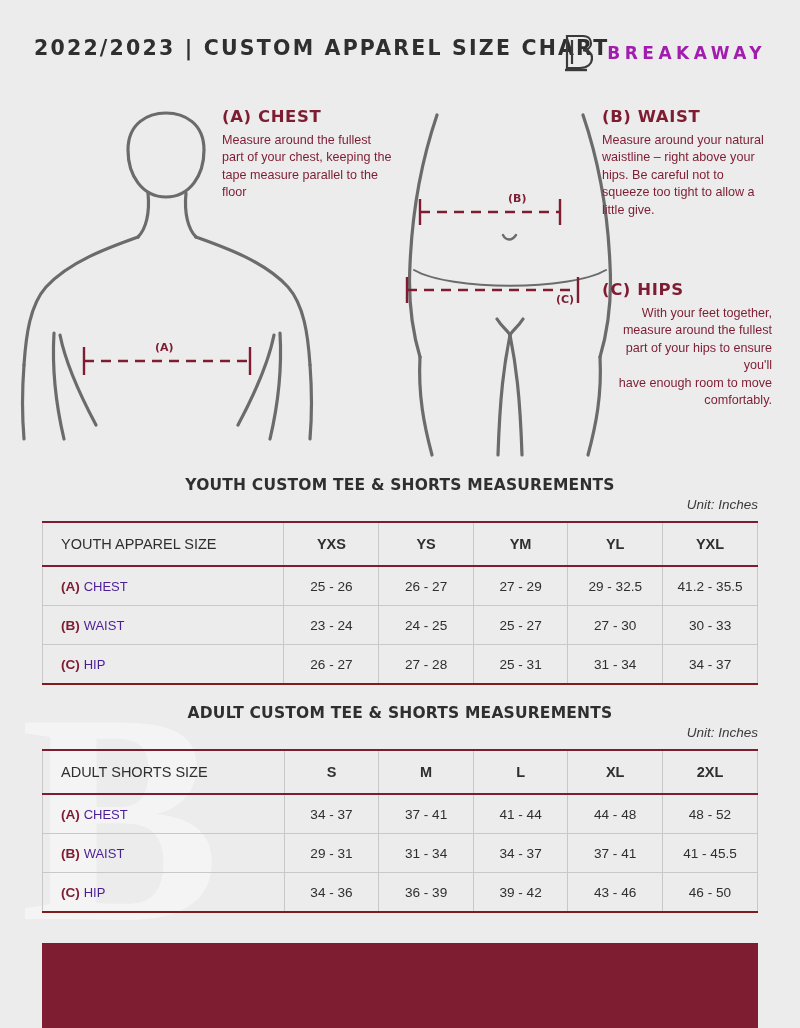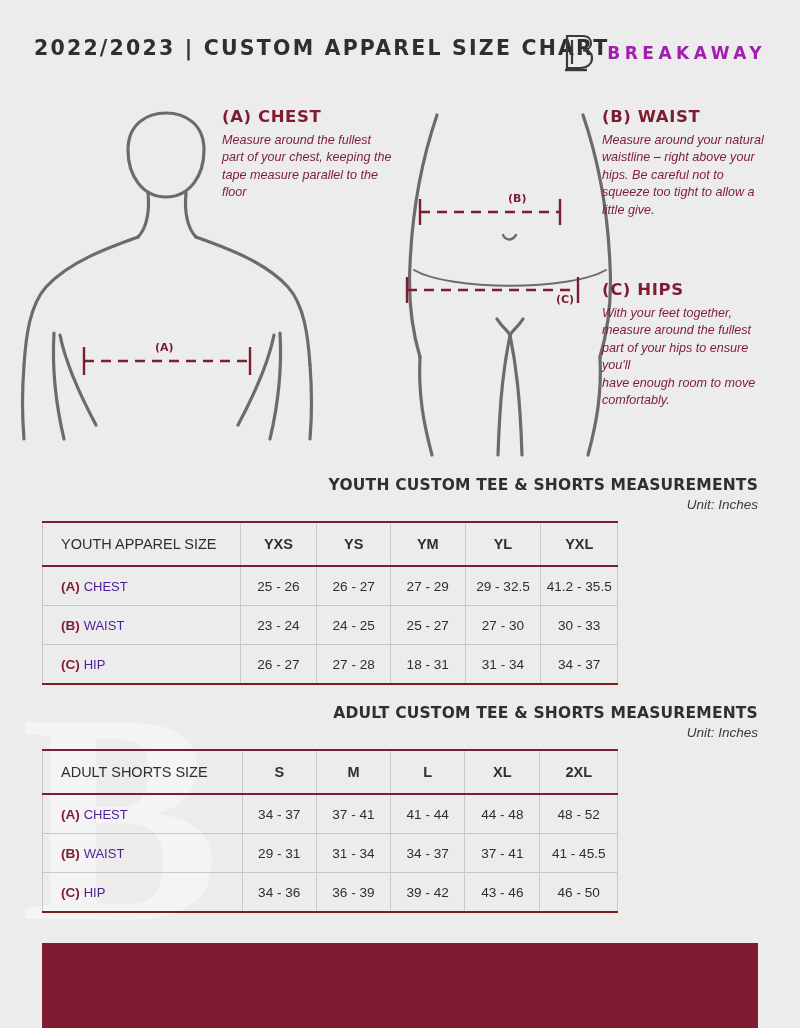--- a/index.html
+++ b/index.html
@@ -88,59 +88,58 @@
   .note-title {
     font-size: 16.5px;
     font-weight: bold;
     color: #7e1c32;
     letter-spacing: 0.6px;
     margin-bottom: 6px;
     font-family: "DejaVu Sans", sans-serif;
   }
   .note-body {
     font-size: 12.6px;
-    font-style: italic;
     color: #7e1c32;
     line-height: 1.38;
     font-family: "Liberation Sans", sans-serif;
   }
 
   .label-ab {
     position: absolute;
     font-size: 11px;
     font-weight: bold;
     color: #7e1c32;
     font-family: "DejaVu Sans", sans-serif;
   }
 
   
   .section {
     position: absolute;
     left: 42px;
     width: 716px;
   }
   .sec-title {
-    text-align: right;
+    text-align: center;
     font-size: 15.5px;
     font-weight: bold;
     color: #2f2f2f;
     letter-spacing: 0.2px;
     font-family: "DejaVu Sans", sans-serif;
   }
   .sec-unit {
     text-align: right;
     font-size: 13.5px;
     font-style: italic;
     color: #3a3a3a;
     margin-top: 3px;
     margin-bottom: 9px;
   }
   table {
     border-collapse: collapse;
-    width: 576px;
+    width: 716px;
     background: transparent;
   }
   table tr td, table tr th {
     border: 1px solid #c8c8c8;
     padding: 0;
     height: 38px;
     font-size: 13.6px;
     text-align: center;
     color: #2f2f2f;
     font-weight: normal;
@@ -272,21 +271,21 @@
       <div class="note-body">Measure around the fullest part of your chest, keeping the tape measure parallel to the floor</div>
     </div>
 
     <div class="note" style="left:602px; top:12px; width:165px;">
       <div class="note-title">(B) WAIST</div>
       <div class="note-body">Measure around your natural waistline – right above your hips. Be careful not to squeeze too tight to allow a little give.</div>
     </div>
 
     <div class="note" style="left:602px; top:185px; width:170px;">
       <div class="note-title">(C) HIPS</div>
-      <div class="note-body" style="white-space:pre-line;">With your feet together, measure around the fullest part of your hips to ensure you'll
+      <div class="note-body" style="white-space:pre-line;text-align:right;">With your feet together, measure around the fullest part of your hips to ensure you'll
 have enough room to move comfortably.</div>
     </div>
   </div>
 
   <div class="section" style="top:476px;">
     <div class="sec-title">YOUTH CUSTOM TEE &amp; SHORTS MEASUREMENTS</div>
     <div class="sec-unit">Unit: Inches</div>
     <table class="sized">
       <tbody>
           <tr class="head">
@@ -319,21 +318,21 @@
         <td>27 - 30</td>
         <td>30 - 33</td>
       </tr>
       <tr>
         <td class="first">
           <span class="tag">(C)</span>
           <span class="rowlabel">HIP</span>
         </td>
         <td>26 - 27</td>
         <td>27 - 28</td>
-        <td>18 - 31</td>
+        <td>25 - 31</td>
         <td>31 - 34</td>
         <td>34 - 37</td>
       </tr>
     </tbody>
       </table>
   </div>
 
   <div class="section" style="top:704px;">
     <div class="sec-title">ADULT CUSTOM TEE &amp; SHORTS MEASUREMENTS</div>
     <div class="sec-unit">Unit: Inches</div>

